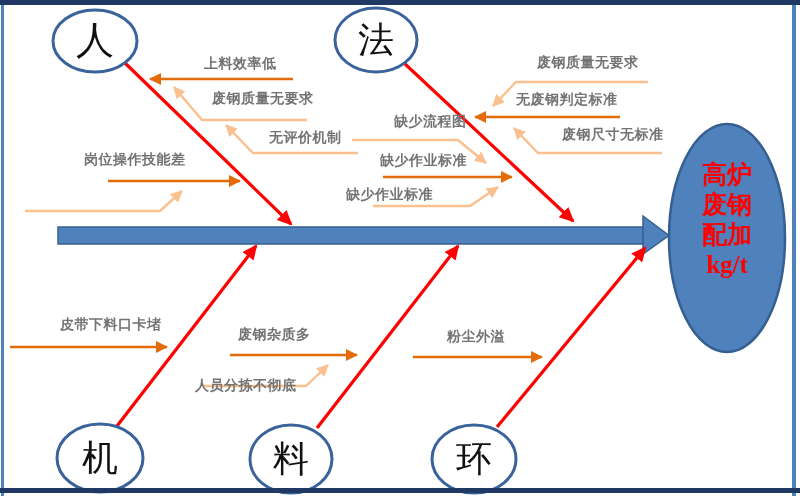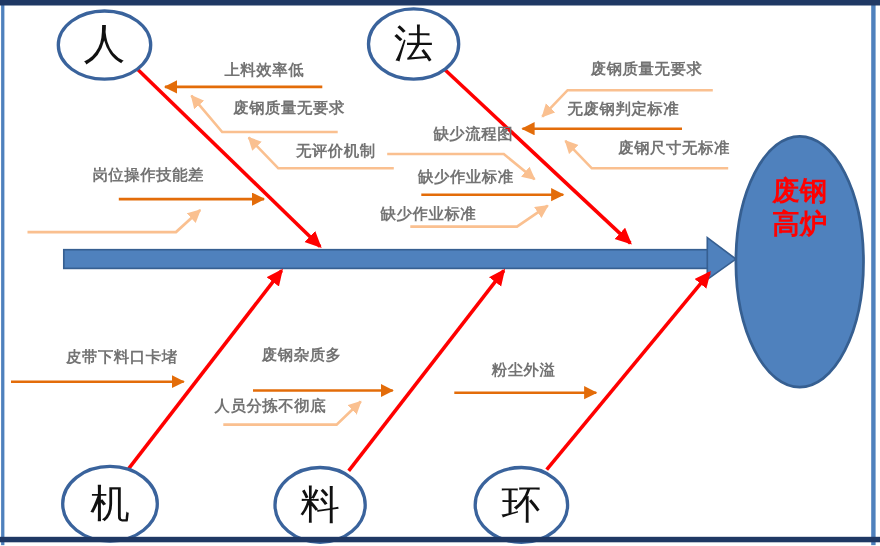--- a/index.html
+++ b/index.html
@@ -94,22 +94,24 @@
   <span class="cause-label" style="left:84px;top:152px;">岗位操作技能差</span>
 
   <span class="cause-label" style="left:355px;top:114px;margin-left:39px;">缺少流程图</span>
   <span class="cause-label" style="left:380px;top:153px;">缺少作业标准</span>
   <span class="cause-label" style="left:346px;top:187px;">缺少作业标准</span>
   <span class="cause-label" style="left:537px;top:55px;">废钢质量无要求</span>
   <span class="cause-label" style="left:516px;top:92px;">无废钢判定标准</span>
   <span class="cause-label" style="left:562px;top:127px;">废钢尺寸无标准</span>
 
   <span class="cause-label" style="left:60px;top:317px;">皮带下料口卡堵</span>
-  <span class="cause-label" style="left:238px;top:315px;text-align:center;">废钢杂质多</span>
-  <span class="cause-label" style="left:195px;top:362px;">人员分拣不彻底</span>
+  <span class="cause-label" style="left:238px;top:327px;text-align:center;">废钢杂质多</span>
+  <span class="cause-label" style="left:195px;top:378px;">人员分拣不彻底</span>
   <span class="cause-label" style="left:447px;top:329px;">粉尘外溢</span>
 
   <div class="effect-box">
+    <span>高炉</span>
     <span>废钢</span>
-    <span>高炉</span>
+    <span>配加</span>
+    <span>kg/t</span>
   </div>
 
 </div>
 
 </body></html>

